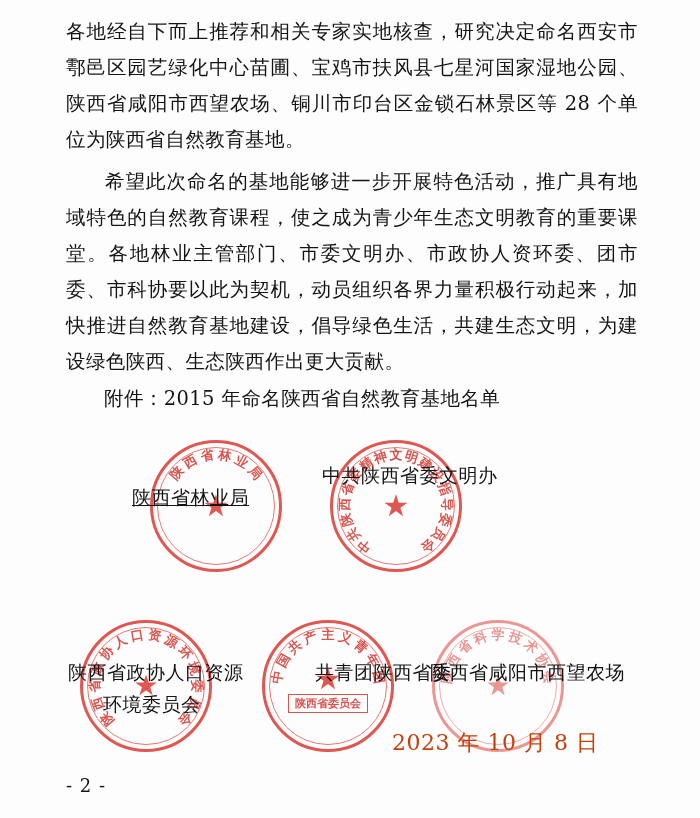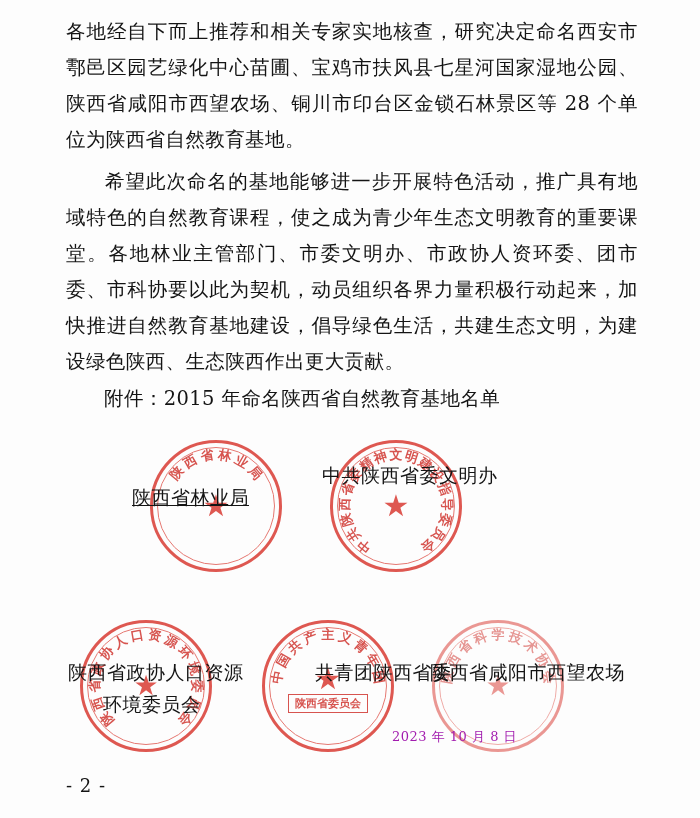--- a/index.html
+++ b/index.html
@@ -69,23 +69,23 @@
 
   .sig-row2-a { left: 68px;  top: 660px; }
   .sig-row2-a2 { left: 103px; top: 692px; }
   .sig-row2-b { left: 272px; top: 660px; padding-left: 43px; }
   .sig-row2-c { left: 430px; top: 660px; }
 
   .doc-date {
     position: absolute;
     left: 392px;
     top: 728px;
-    font-size: 13px;
+    font-size: 22px;
     letter-spacing: 0.5px;
-    color: #a21caf;
+    color: #c2410c;
     white-space: nowrap;
   }
 
   .page-number {
     position: absolute;
     left: 66px;
     top: 775px;
     font-size: 18px;
     color: #141414;
     letter-spacing: 1px;

